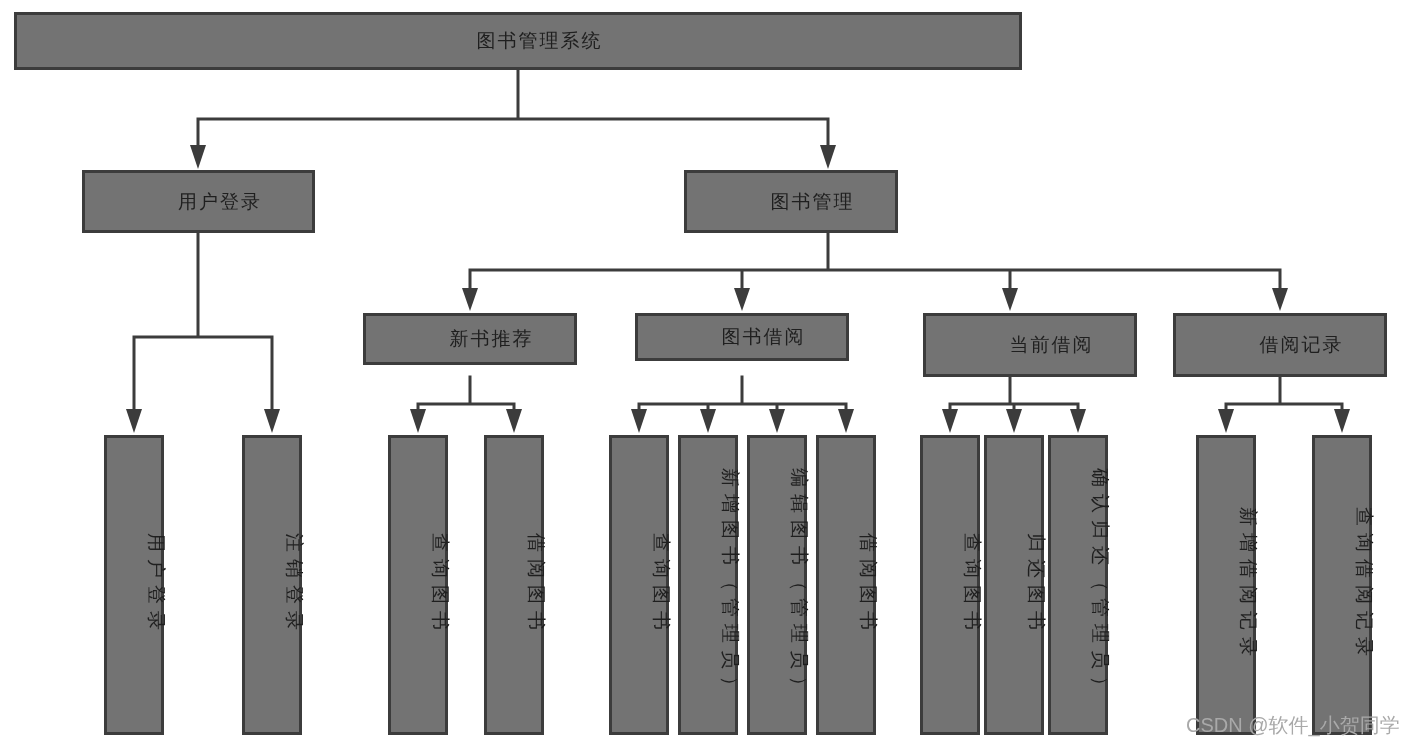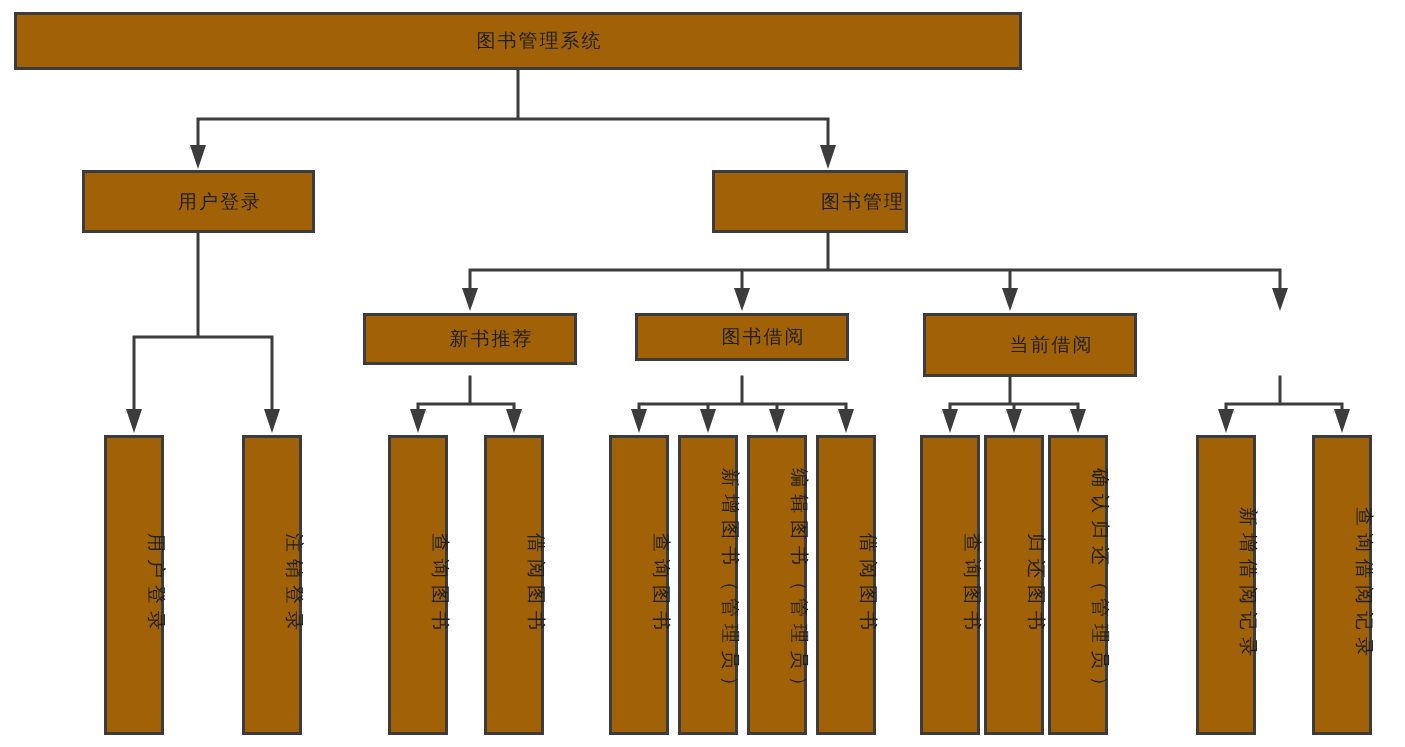--- a/index.html
+++ b/index.html
@@ -26,21 +26,21 @@
   }
   .connector-layer path {
     fill: none;
     stroke: var(--line);
     stroke-width: 3;
     stroke-linecap: square;
   }
   .connector-layer polygon { fill: var(--line); }
   .node {
     position: absolute;
-    background: #a16207;
+    background: #737373;
     border: 3px solid var(--line);
     display: flex;
     align-items: center;
     justify-content: center;
     z-index: 2;
     padding-left: 43px;
   }
   .node .lbl {
     font-size: 19px;
     letter-spacing: 2px;
@@ -50,21 +50,21 @@
   
   .leaf { width: 60px; height: 300px; top: 435px; }
   .leaf .lbl {
     transform: rotate(90deg);
     font-size: 19px;
     letter-spacing: 7px;
   }
   
   #node-root   { left: 14px;  top: 12px;  width: 1008px; height: 58px; }
   #node-login  { left: 82px;  top: 170px; width: 233px;  height: 63px; }
-  #node-mgmt   { left: 712px; top: 170px; width: 196px;  height: 63px; justify-content: flex-end; }
+  #node-mgmt   { left: 684px; top: 170px; width: 214px;  height: 63px; }
   #node-newrec { left: 363px; top: 313px; width: 214px;  height: 52px; }
   #node-borrow { left: 635px; top: 313px; width: 214px;  height: 48px; }
   #node-cur    { left: 903px; top: 313px; width: 214px;  height: 64px; margin-left: 20px; }
   #node-rec    { left: 1173px;top: 313px; width: 214px;  height: 64px; }
   #leaf-a1 { left: 104px; }
   #leaf-a2 { left: 242px; }
   #leaf-b1 { left: 388px; }
   #leaf-b2 { left: 484px; }
   #leaf-c1 { left: 609px; }
   #leaf-c2 { left: 678px; }
@@ -139,20 +139,23 @@
 
   <div id="node-newrec" class="node">
     <span class="lbl">新书推荐</span>
   </div>
   <div id="node-borrow" class="node">
     <span class="lbl">图书借阅</span>
   </div>
   <div id="node-cur" class="node">
     <span class="lbl">当前借阅</span>
   </div>
+  <div id="node-rec" class="node">
+    <span class="lbl">借阅记录</span>
+  </div>
 
   <div id="leaf-a1" class="node leaf">
     <span class="lbl">用户登录</span>
   </div>
   <div id="leaf-a2" class="node leaf">
     <span class="lbl">注销登录</span>
   </div>
   <div id="leaf-b1" class="node leaf">
     <span class="lbl">查询图书</span>
   </div>
@@ -180,13 +183,14 @@
   <div id="leaf-d3" class="node leaf">
     <span class="lbl">确认归还（管理员）</span>
   </div>
   <div id="leaf-e1" class="node leaf">
     <span class="lbl">新增借阅记录</span>
   </div>
   <div id="leaf-e2" class="node leaf">
     <span class="lbl">查询借阅记录</span>
   </div>
 
+  <div class="watermark">CSDN @软件_小贺同学</div>
 </div>
 
 </body></html>

